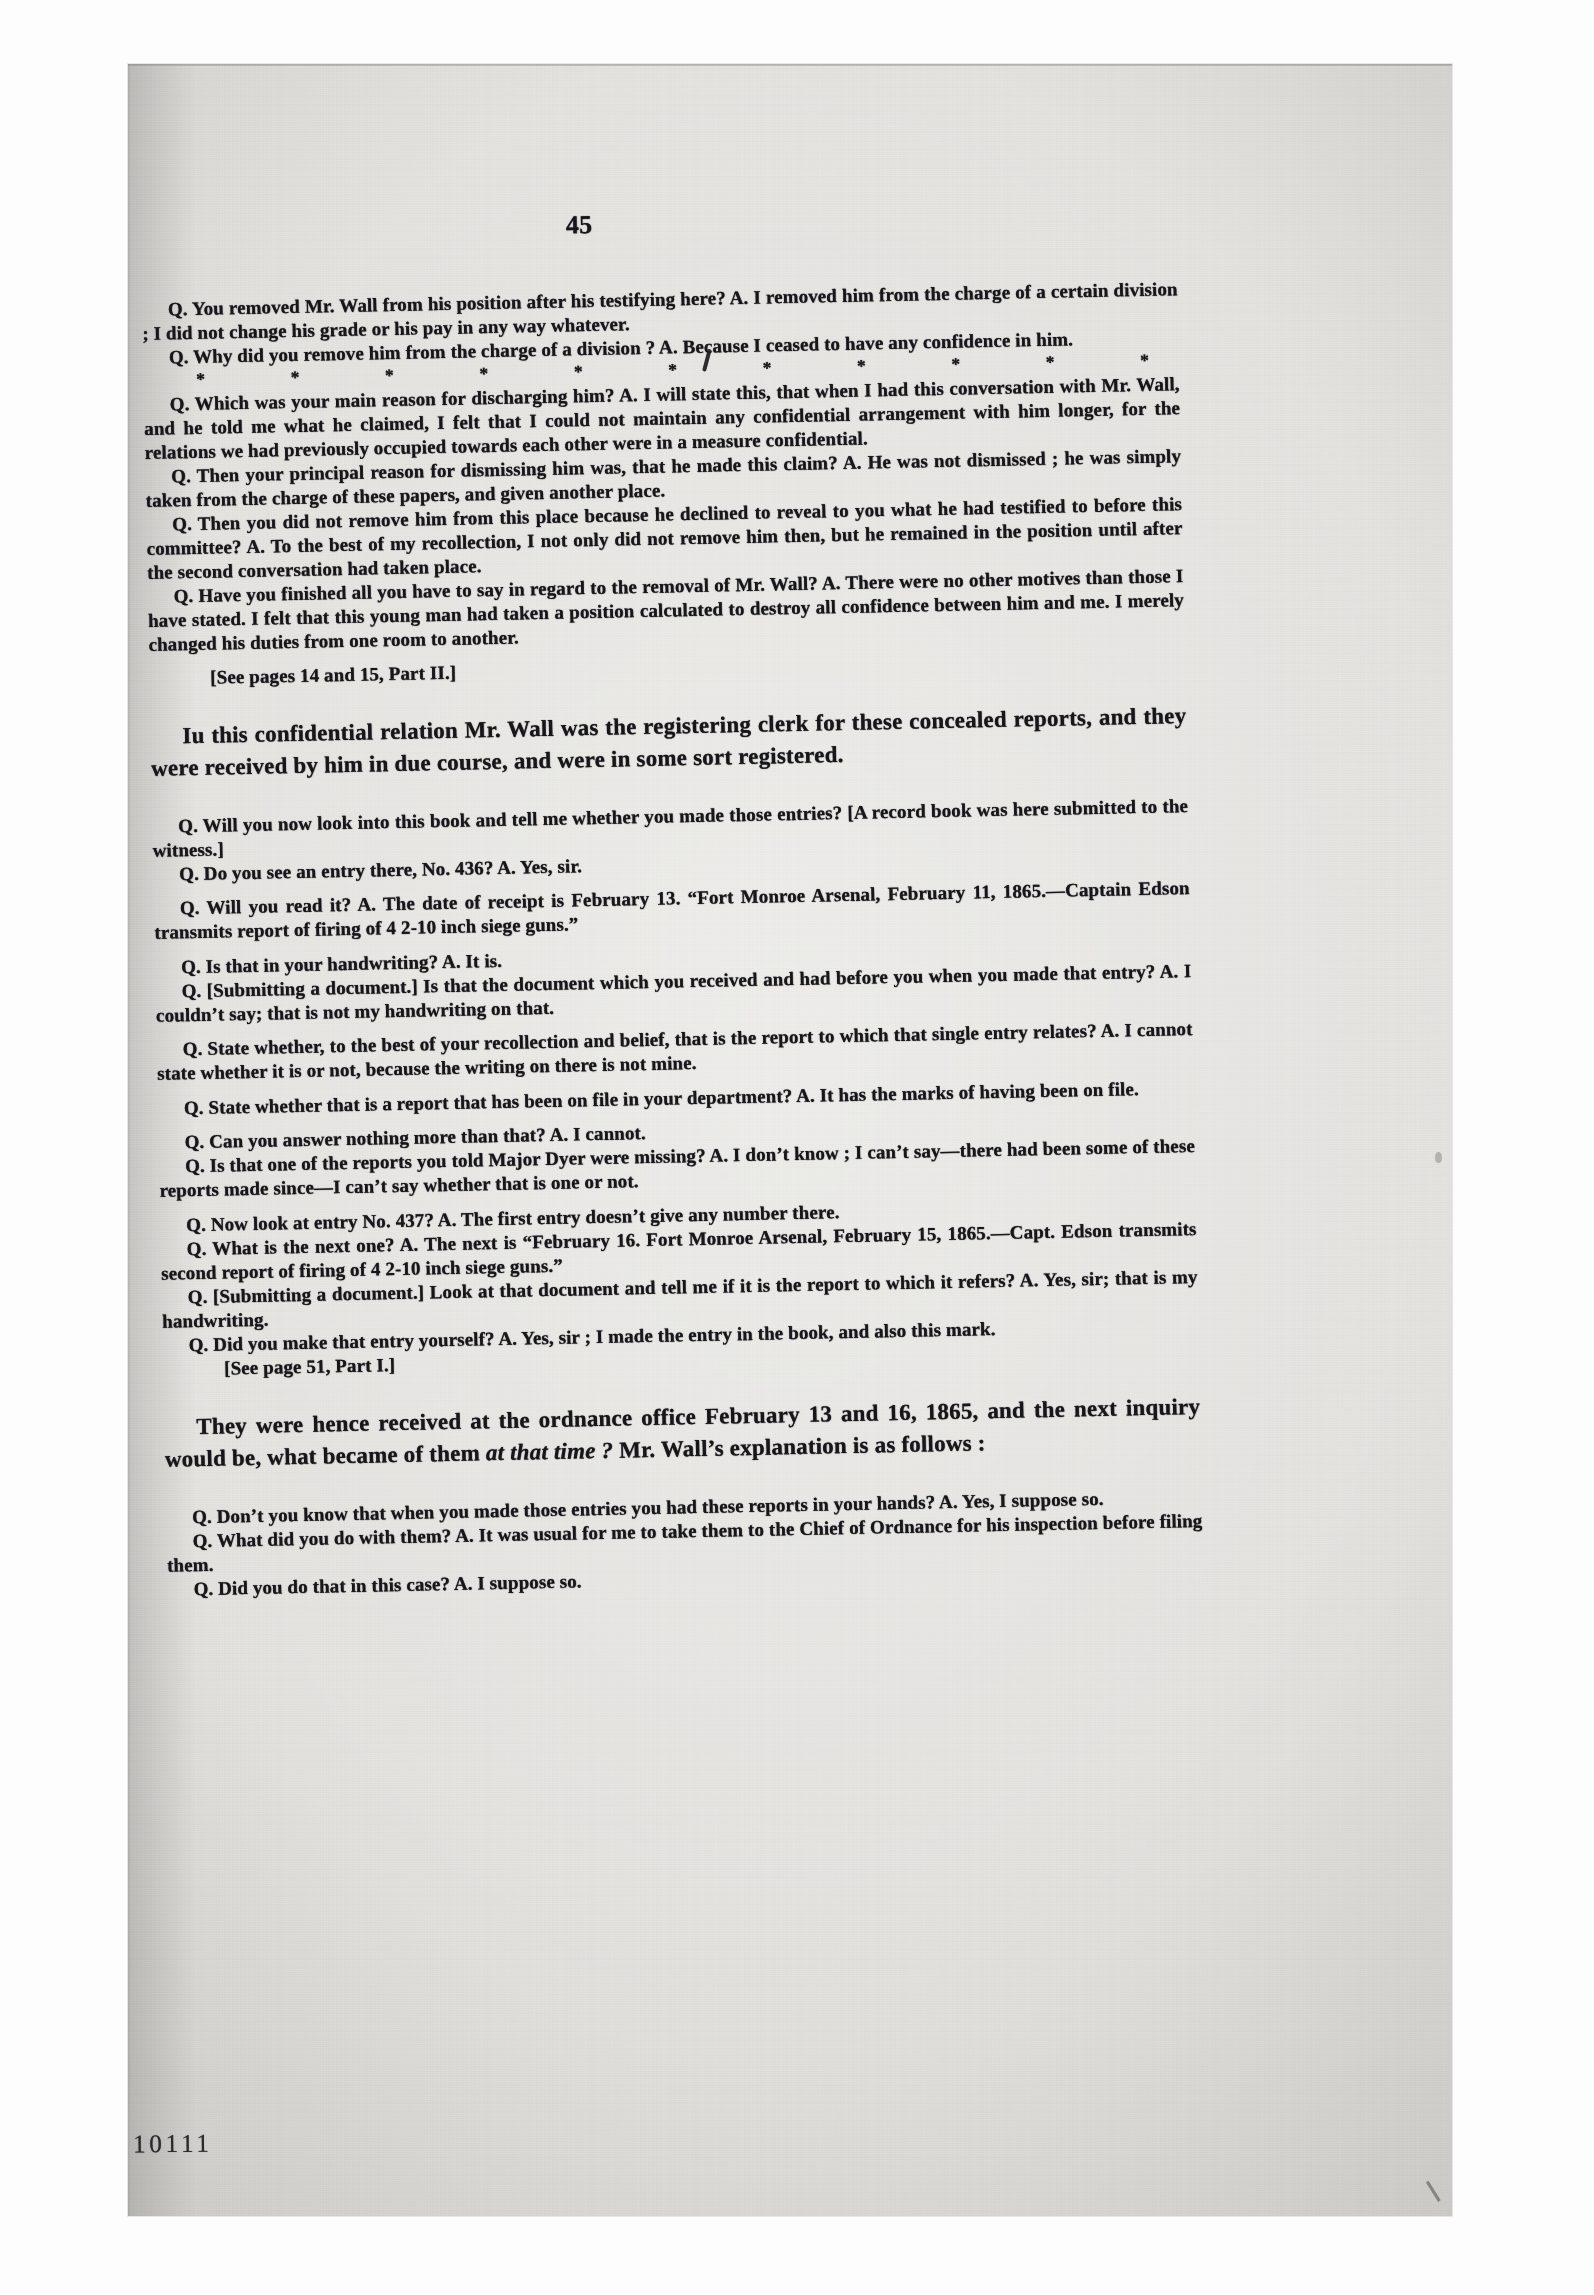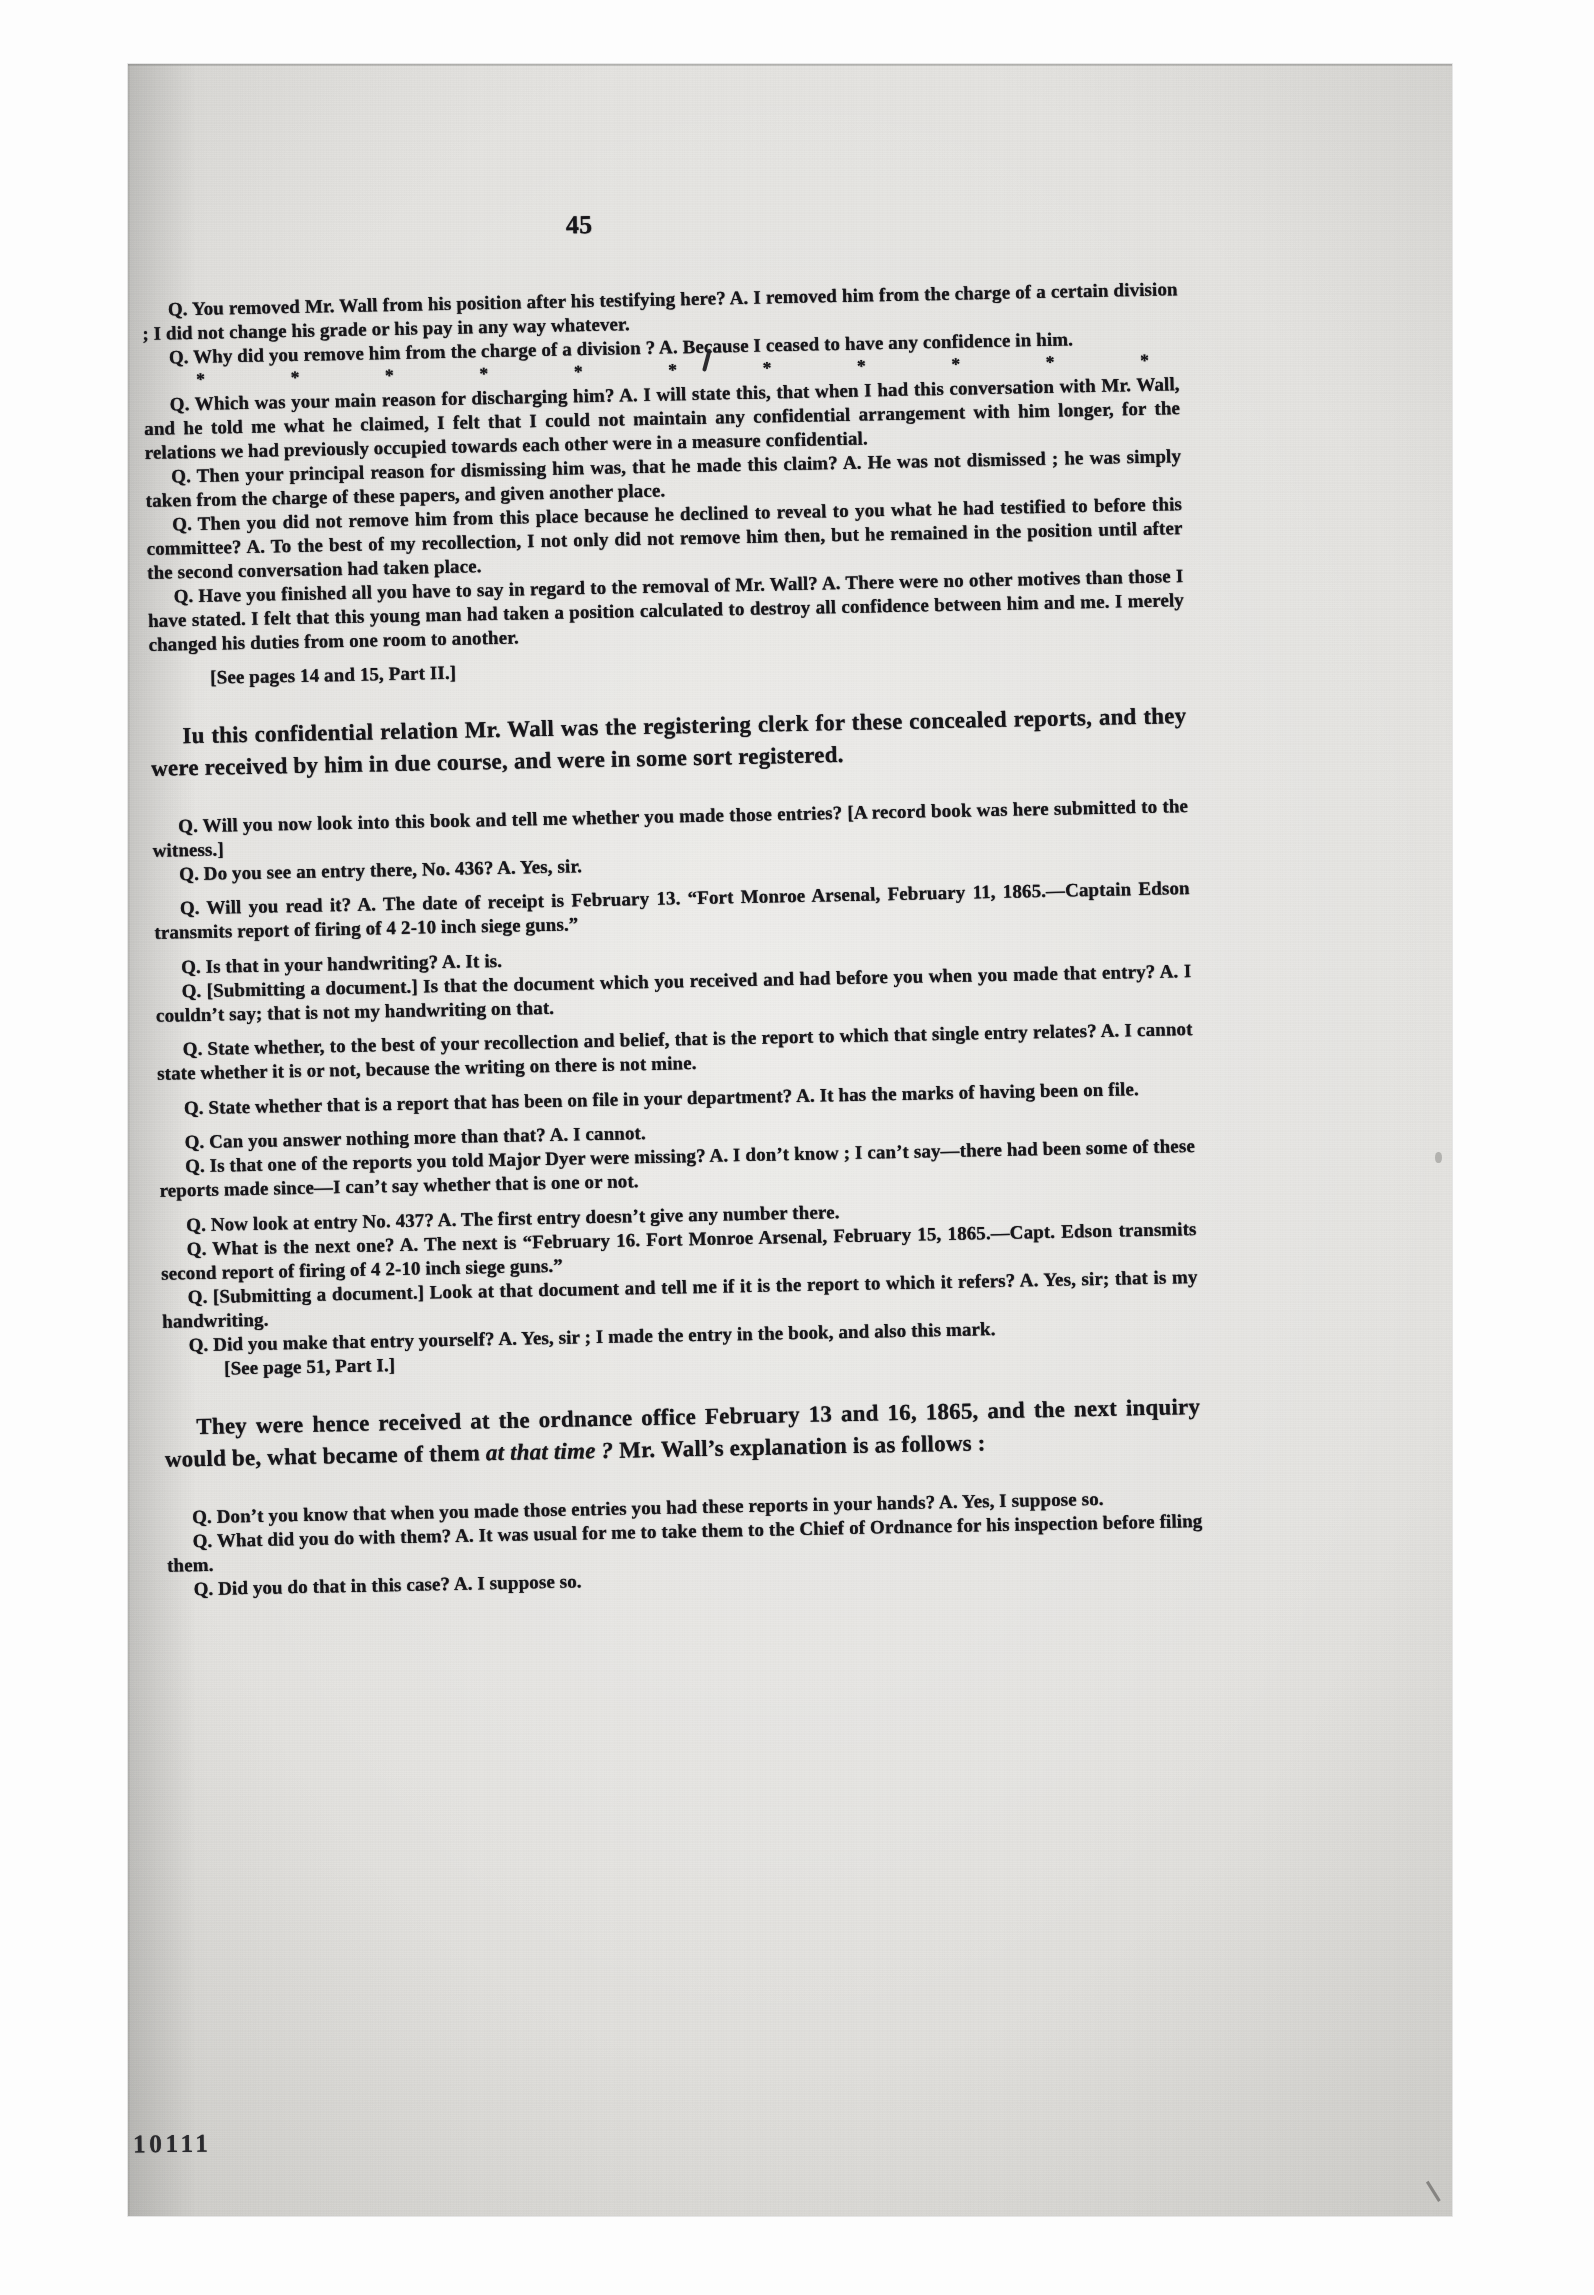--- a/index.html
+++ b/index.html
@@ -171,21 +171,21 @@
     opacity: .92;
   }
 
   
   #accession-number {
     position: absolute;
     left: 133px;
     top: 2129px;
     font-family: "Liberation Serif", "DejaVu Serif", serif;
     font-size: 25.5px;
-    font-weight: 700;
+    font-weight: 400;
     letter-spacing: 3.5px;
     color: #2a2a2e;
     transform: rotate(-0.6deg);
     text-shadow: 0 0 0.9px rgba(30,30,30,.6);
   }
 </style>
 </head>
 <body>
 
 <div id="scan-surface">

